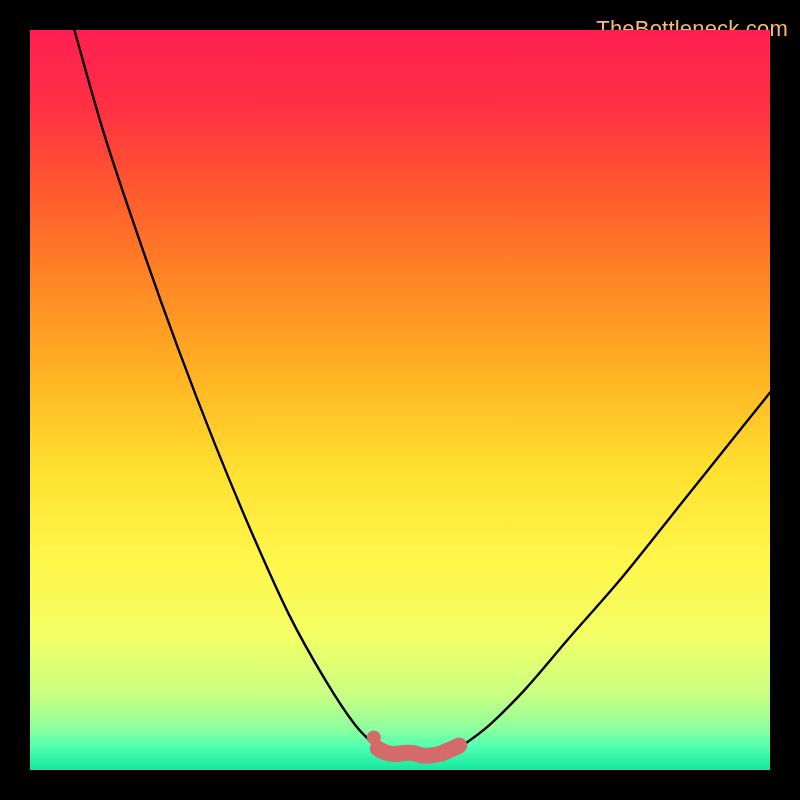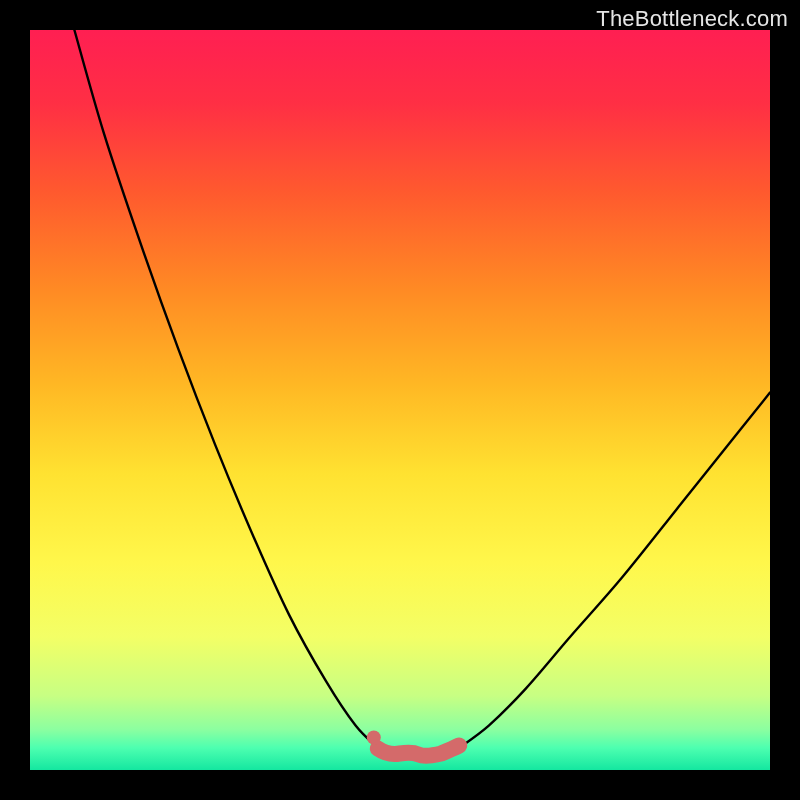--- a/index.html
+++ b/index.html
@@ -21,23 +21,23 @@
   .plot {
     position: absolute;
     left: 30px;
     top: 30px;
     width: 740px;
     height: 740px;
     overflow: visible;
   }
   .watermark {
     position: absolute;
-    top: 6px;
+    top: 16px;
     right: 12px;
-    color: #e5e5e5;
+    color: #fdba74;
     font-size: 22px;
     font-weight: 400;
     letter-spacing: 0.2px;
     user-select: none;
   }
 </style>
 </head>
 <body>
 
 <div class="stage">

